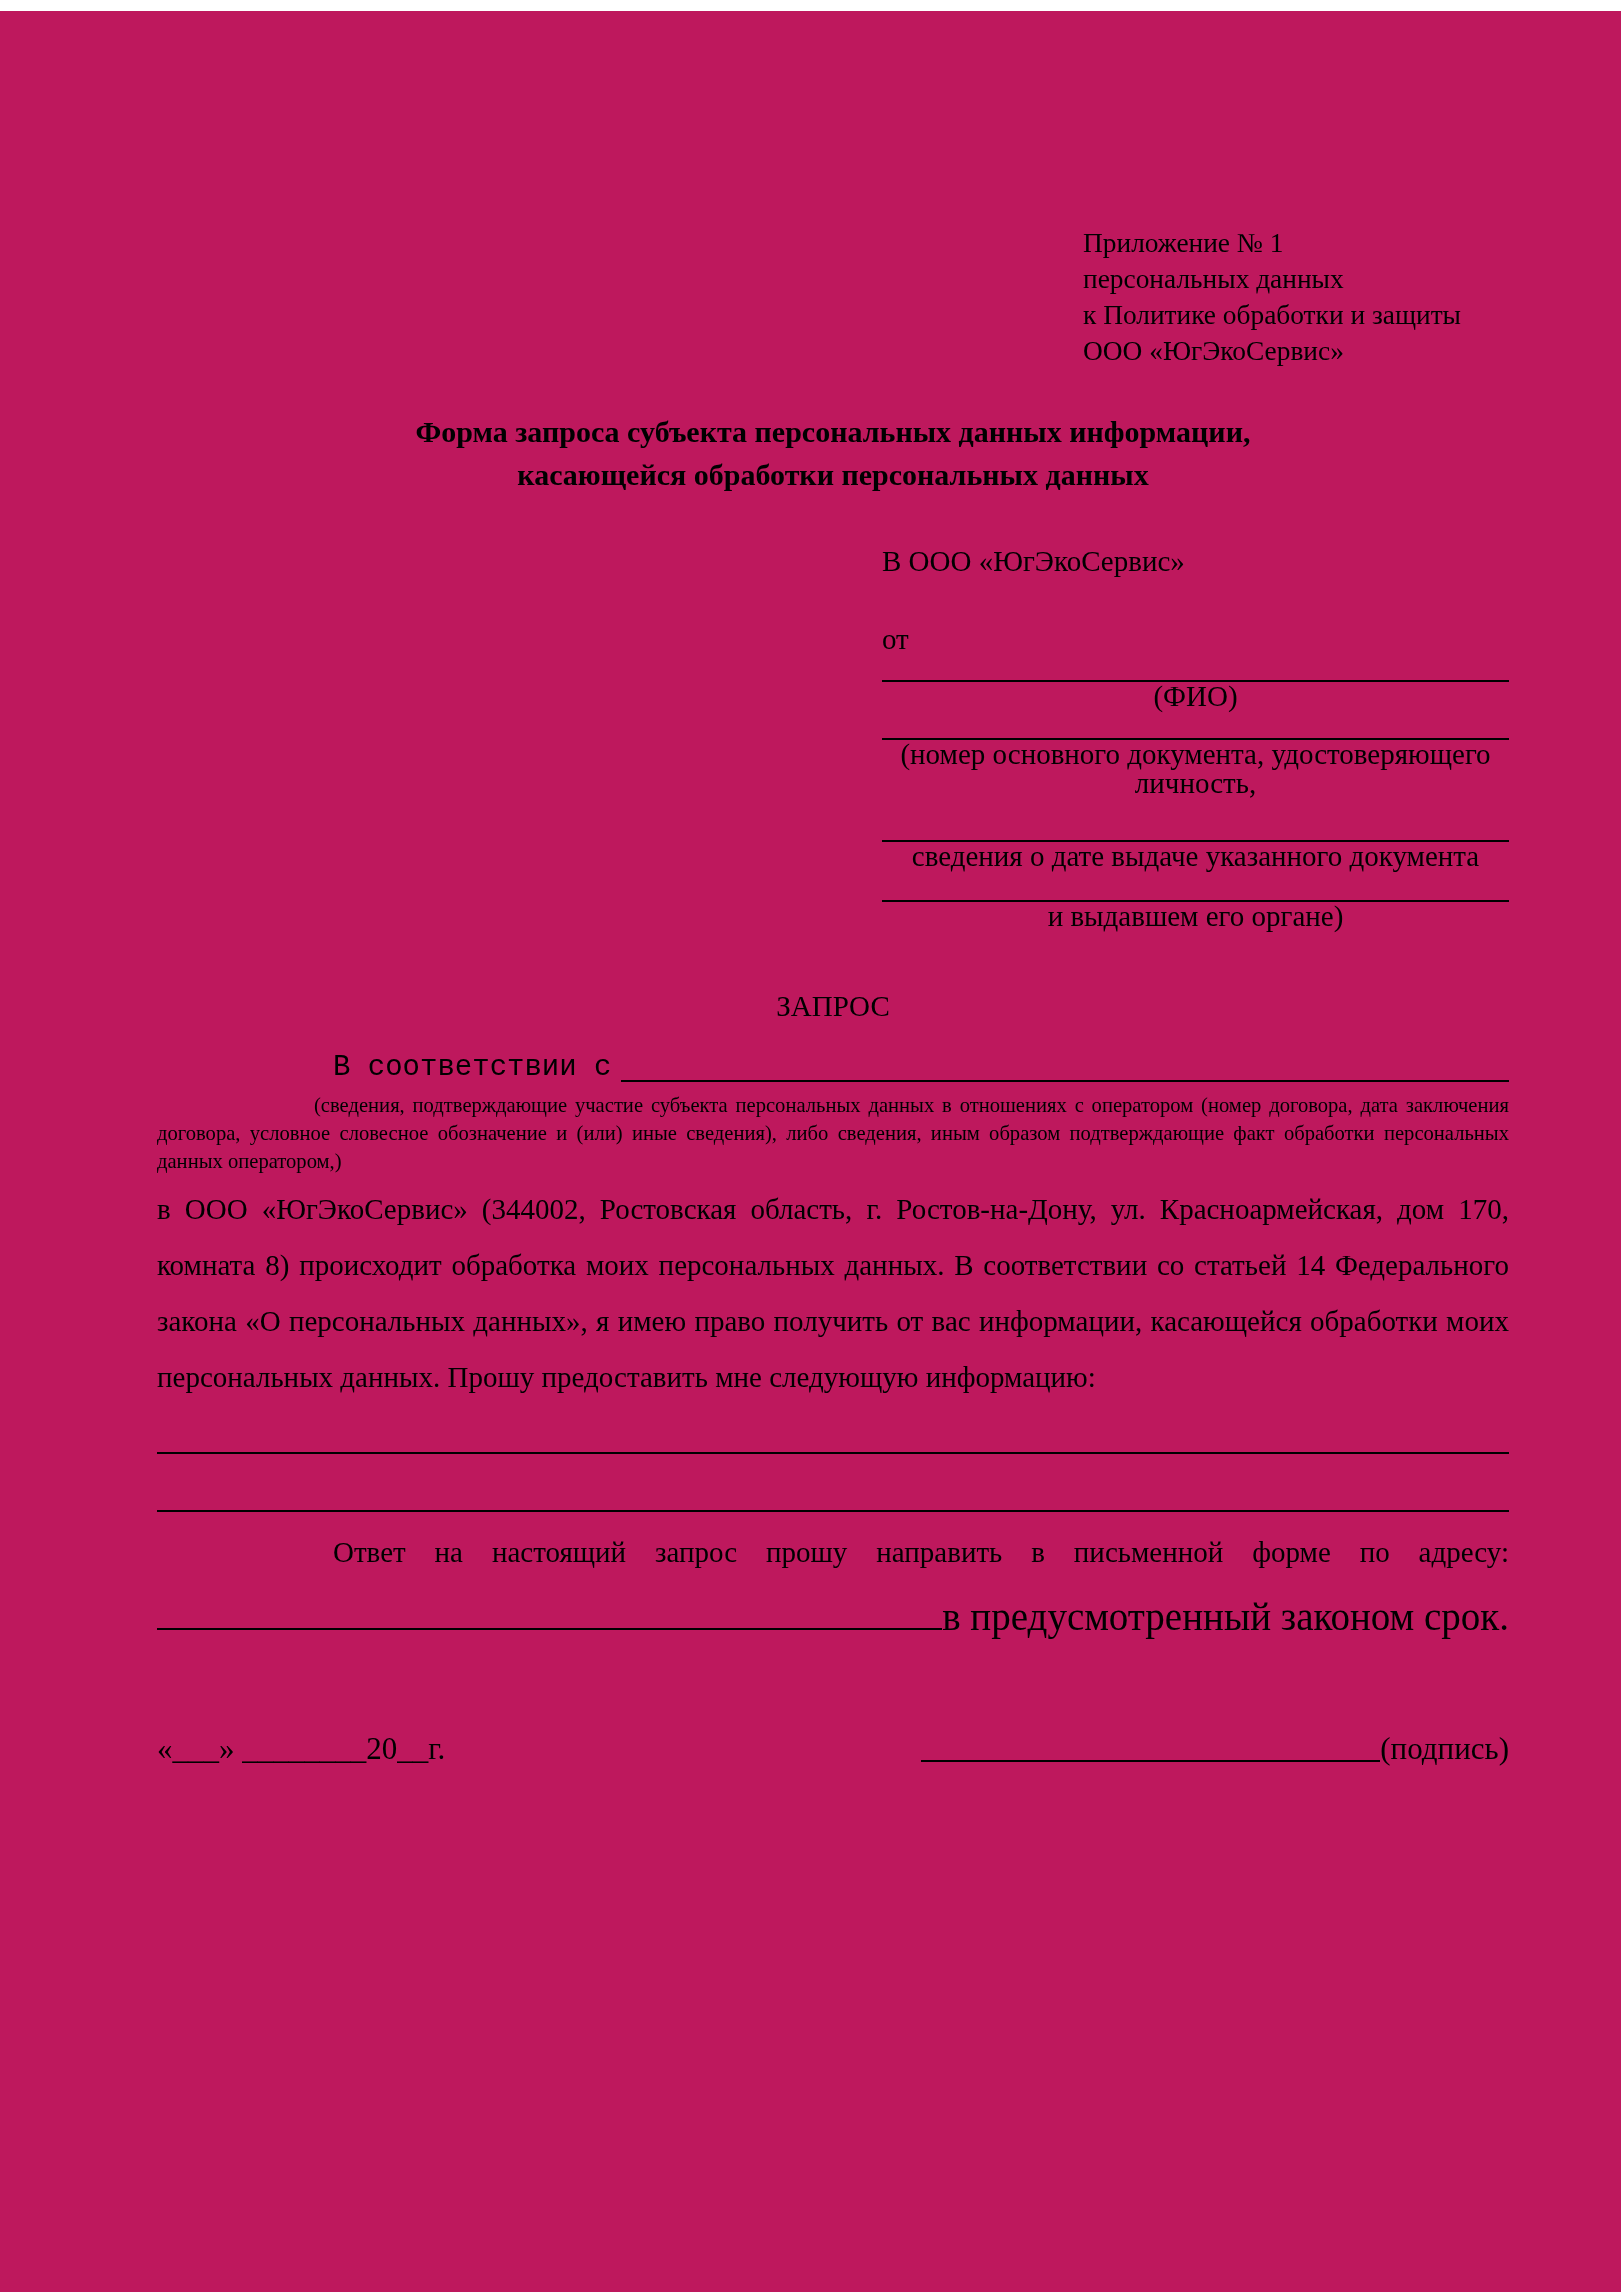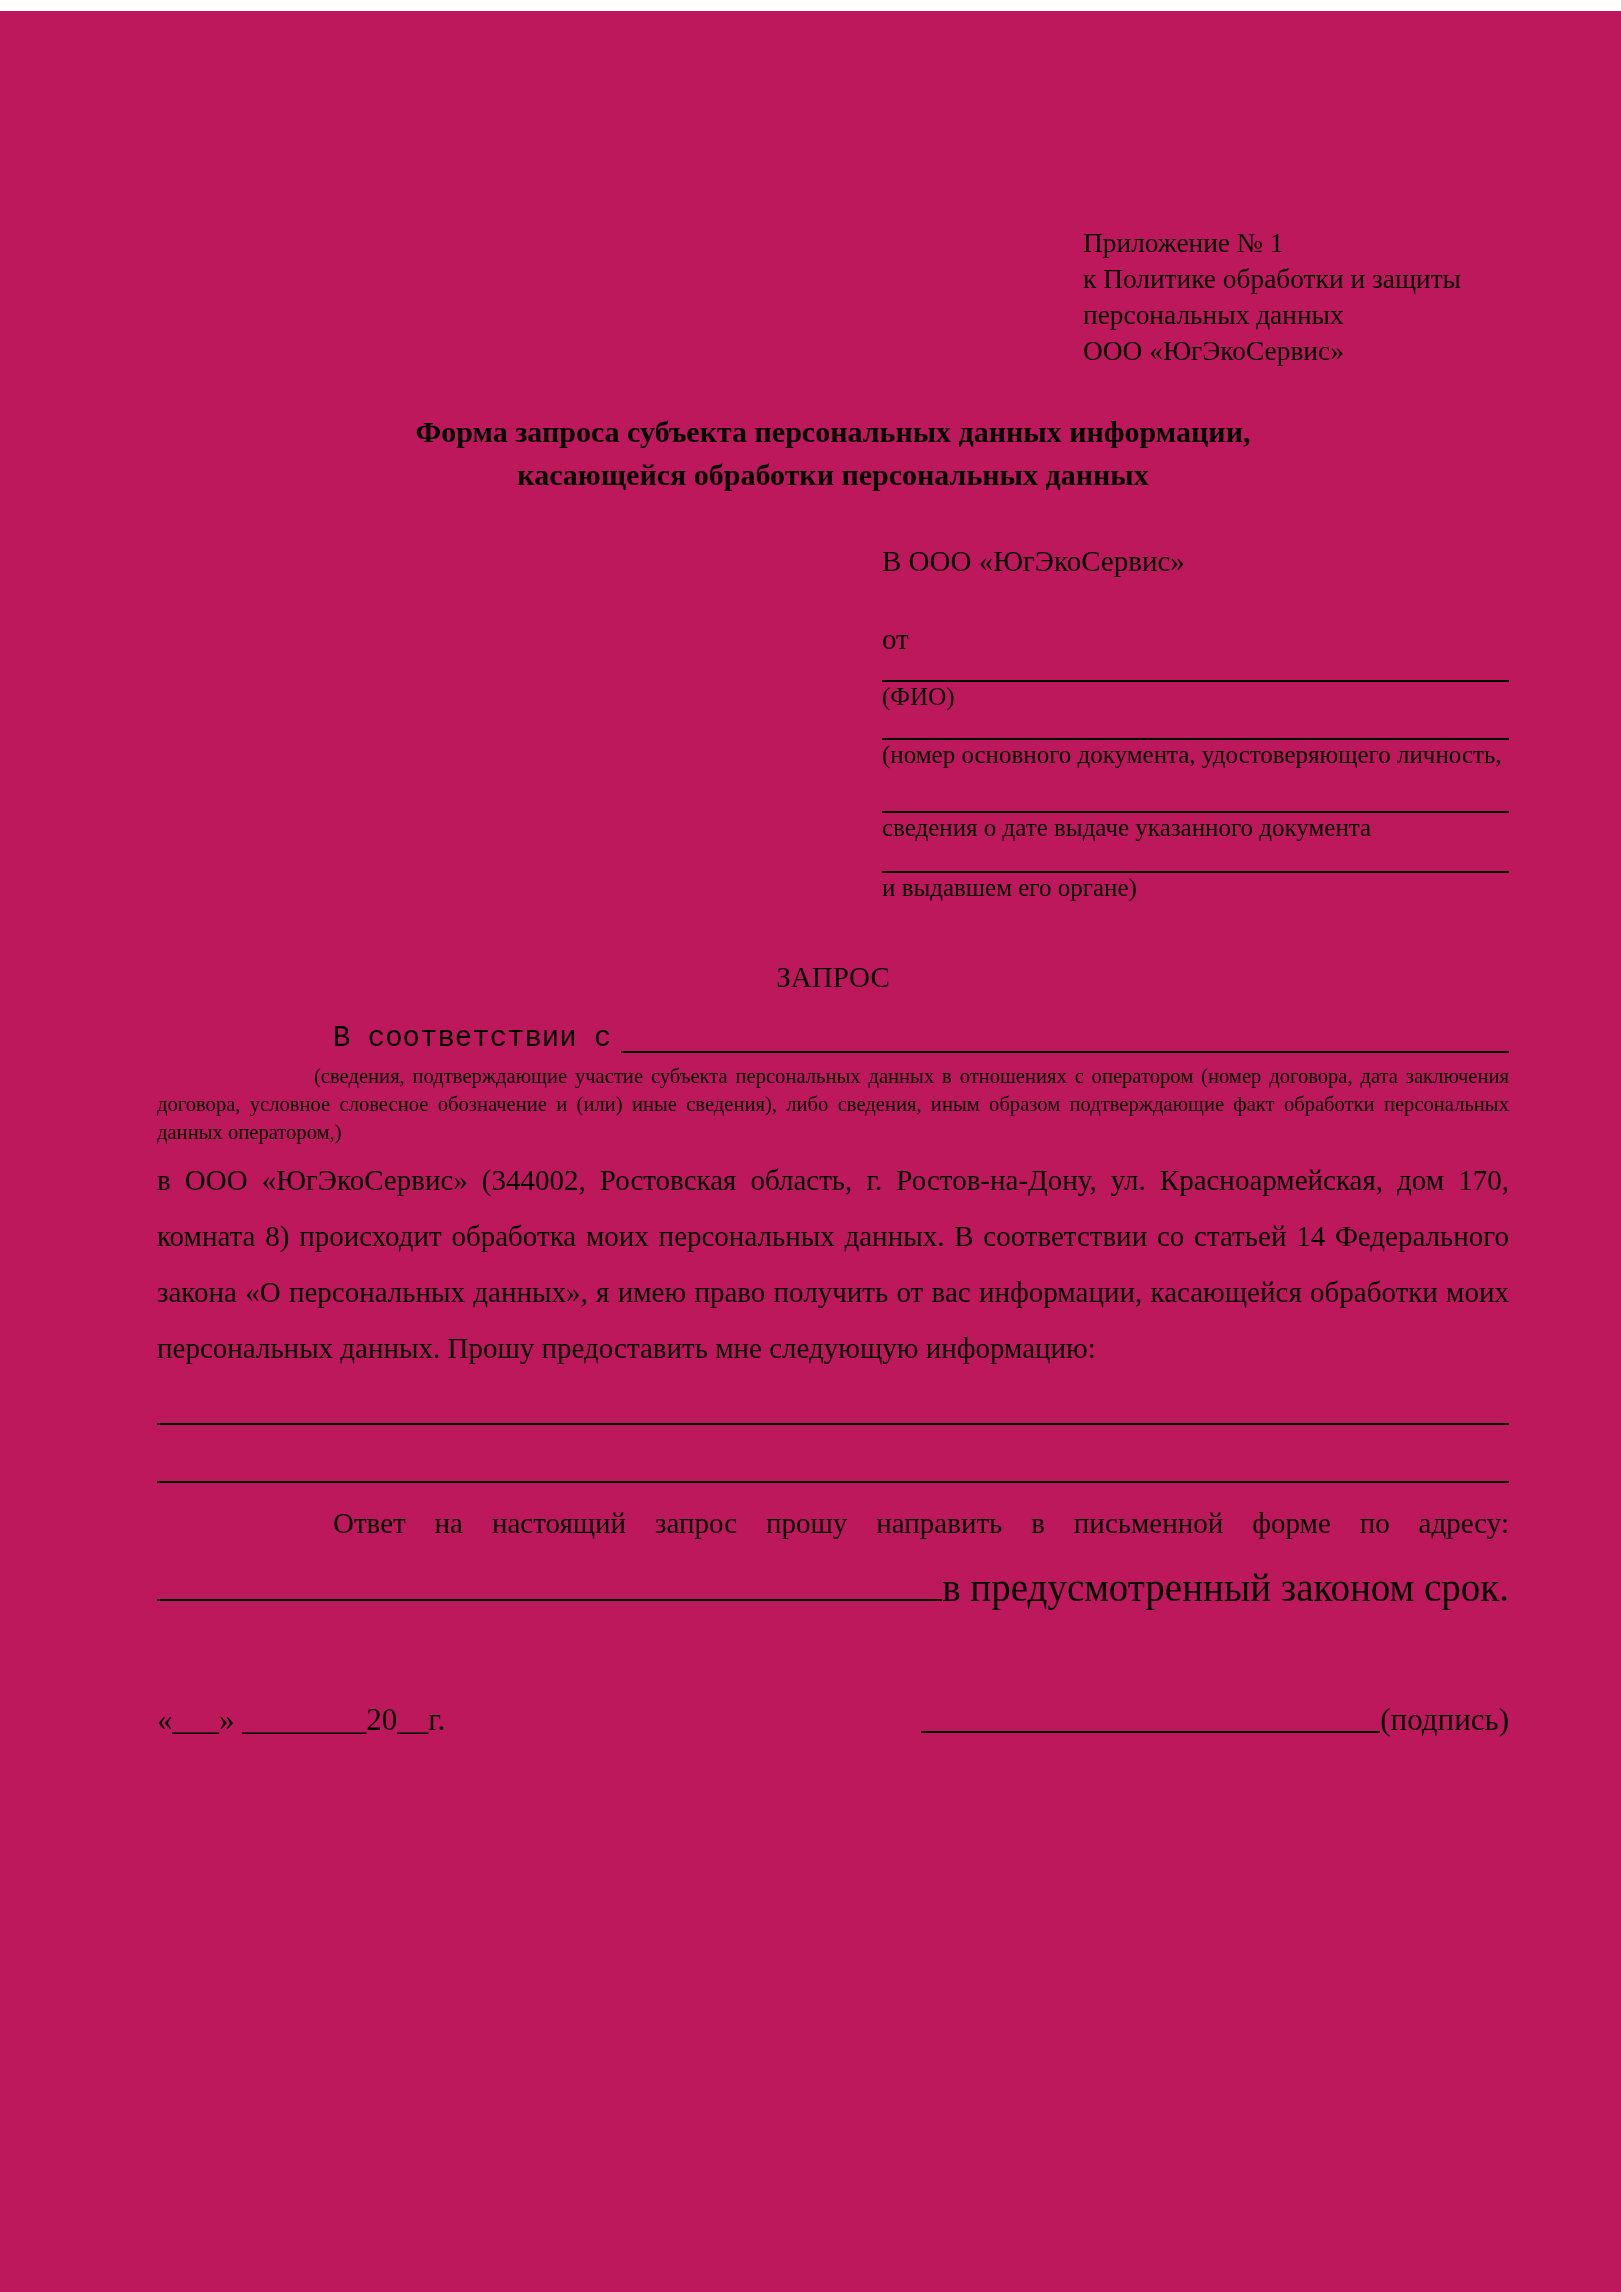--- a/index.html
+++ b/index.html
@@ -44,21 +44,22 @@
     font-size: 29px;
   }
   .addr-to { line-height: 33px; }
   .addr-from { margin-top: 45px; line-height: 33px; }
   .blank { border-bottom: 2px solid #000; }
   .b1 { height: 23.5px; }
   .b2 { height: 27.4px; }
   .b3 { height: 42px; }
   .b4 { height: 29px; }
   .caption {
-    font-size: 25px;
+    text-align: center;
+    font-size: 29px;
     line-height: 29px;
   }
 
   .request-title {
     margin-top: 57px;
     text-align: center;
     font-size: 29px;
     line-height: 37px;
   }
 
@@ -131,22 +132,22 @@
   .sig-group .fill { margin-bottom: 5.9px; }
   .sig-caption { white-space: nowrap; }
 </style>
 </head>
 <body>
 
 <div class="page">
 
   <div class="appendix">
     <div>Приложение № 1</div>
+    <div>персональных данных</div>
     <div>к Политике обработки и защиты</div>
-    <div>персональных данных</div>
     <div>ООО «ЮгЭкоСервис»</div>
   </div>
 
   <div class="title">
     <div>Форма запроса субъекта персональных данных информации,</div>
     <div>касающейся обработки персональных данных</div>
   </div>
 
   <div class="addressee">
     <div class="addr-to">В ООО «ЮгЭкоСервис»</div>

